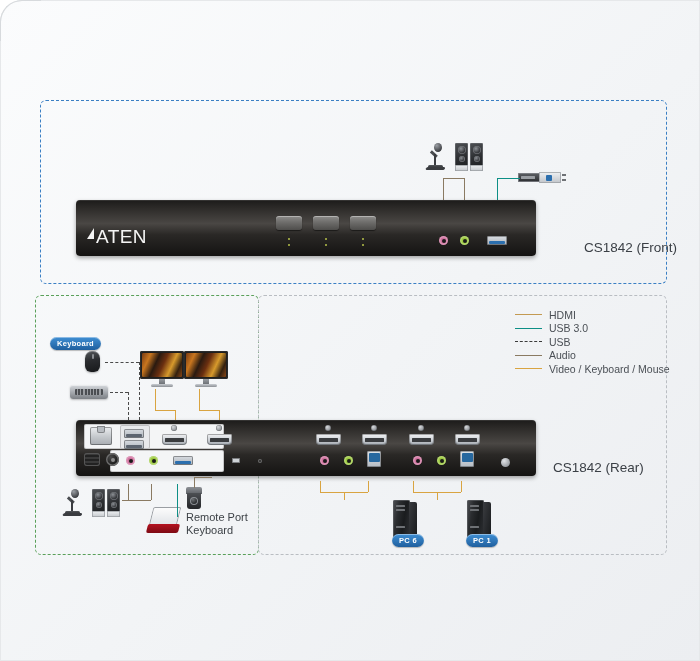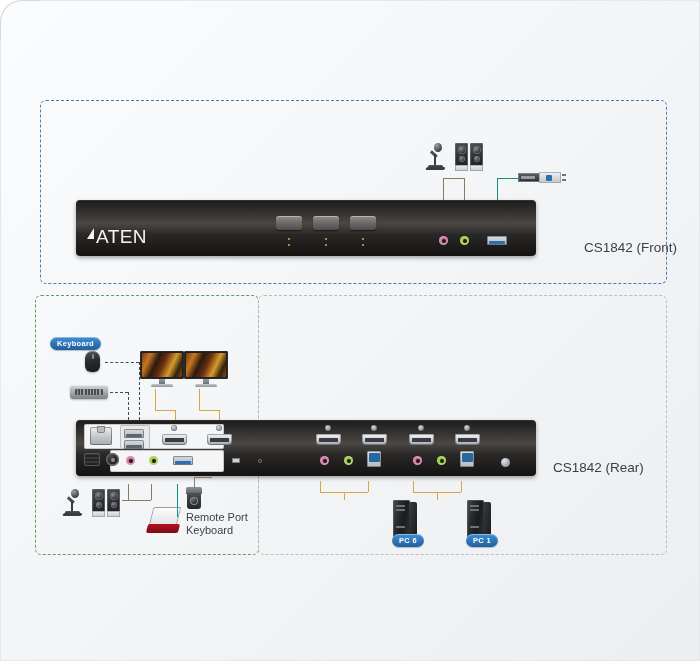--- a/index.html
+++ b/index.html
@@ -457,14 +457,36 @@
 
   <div class="pc-tower" style="left:467px;top:500px;">
     <div class="pc-body"></div>
       <div class="pc-side"></div>
     <div class="pc-slot" style="top:5px;"></div>
     <div class="pc-slot" style="top:9px;"></div>
     <div class="pc-slot" style="top:26px;"></div>
   </div>
   <div class="badge" style="left:466px;top:534px;">PC 1</div>
 
+  <div id="legend">
+    <div class="lg-row">
+      <span class="lg-swatch" style="border-top-style:solid;border-top-color:#c39a52;"></span>
+      <span class="lg-text">HDMI</span>
+    </div>
+    <div class="lg-row">
+      <span class="lg-swatch" style="border-top-style:solid;border-top-color:#0d8f86;"></span>
+      <span class="lg-text">USB 3.0</span>
+    </div>
+    <div class="lg-row">
+      <span class="lg-swatch" style="border-top-style:dashed;border-top-color:#3a3a3a;"></span>
+      <span class="lg-text">USB</span>
+    </div>
+    <div class="lg-row">
+      <span class="lg-swatch" style="border-top-style:solid;border-top-color:#8a7a62;"></span>
+      <span class="lg-text">Audio</span>
+    </div>
+    <div class="lg-row">
+      <span class="lg-swatch" style="border-top-style:solid;border-top-color:#d9a441;"></span>
+      <span class="lg-text">Video / Keyboard / Mouse</span>
+    </div>
+  </div>
 
 </div>
 
 </body></html>

